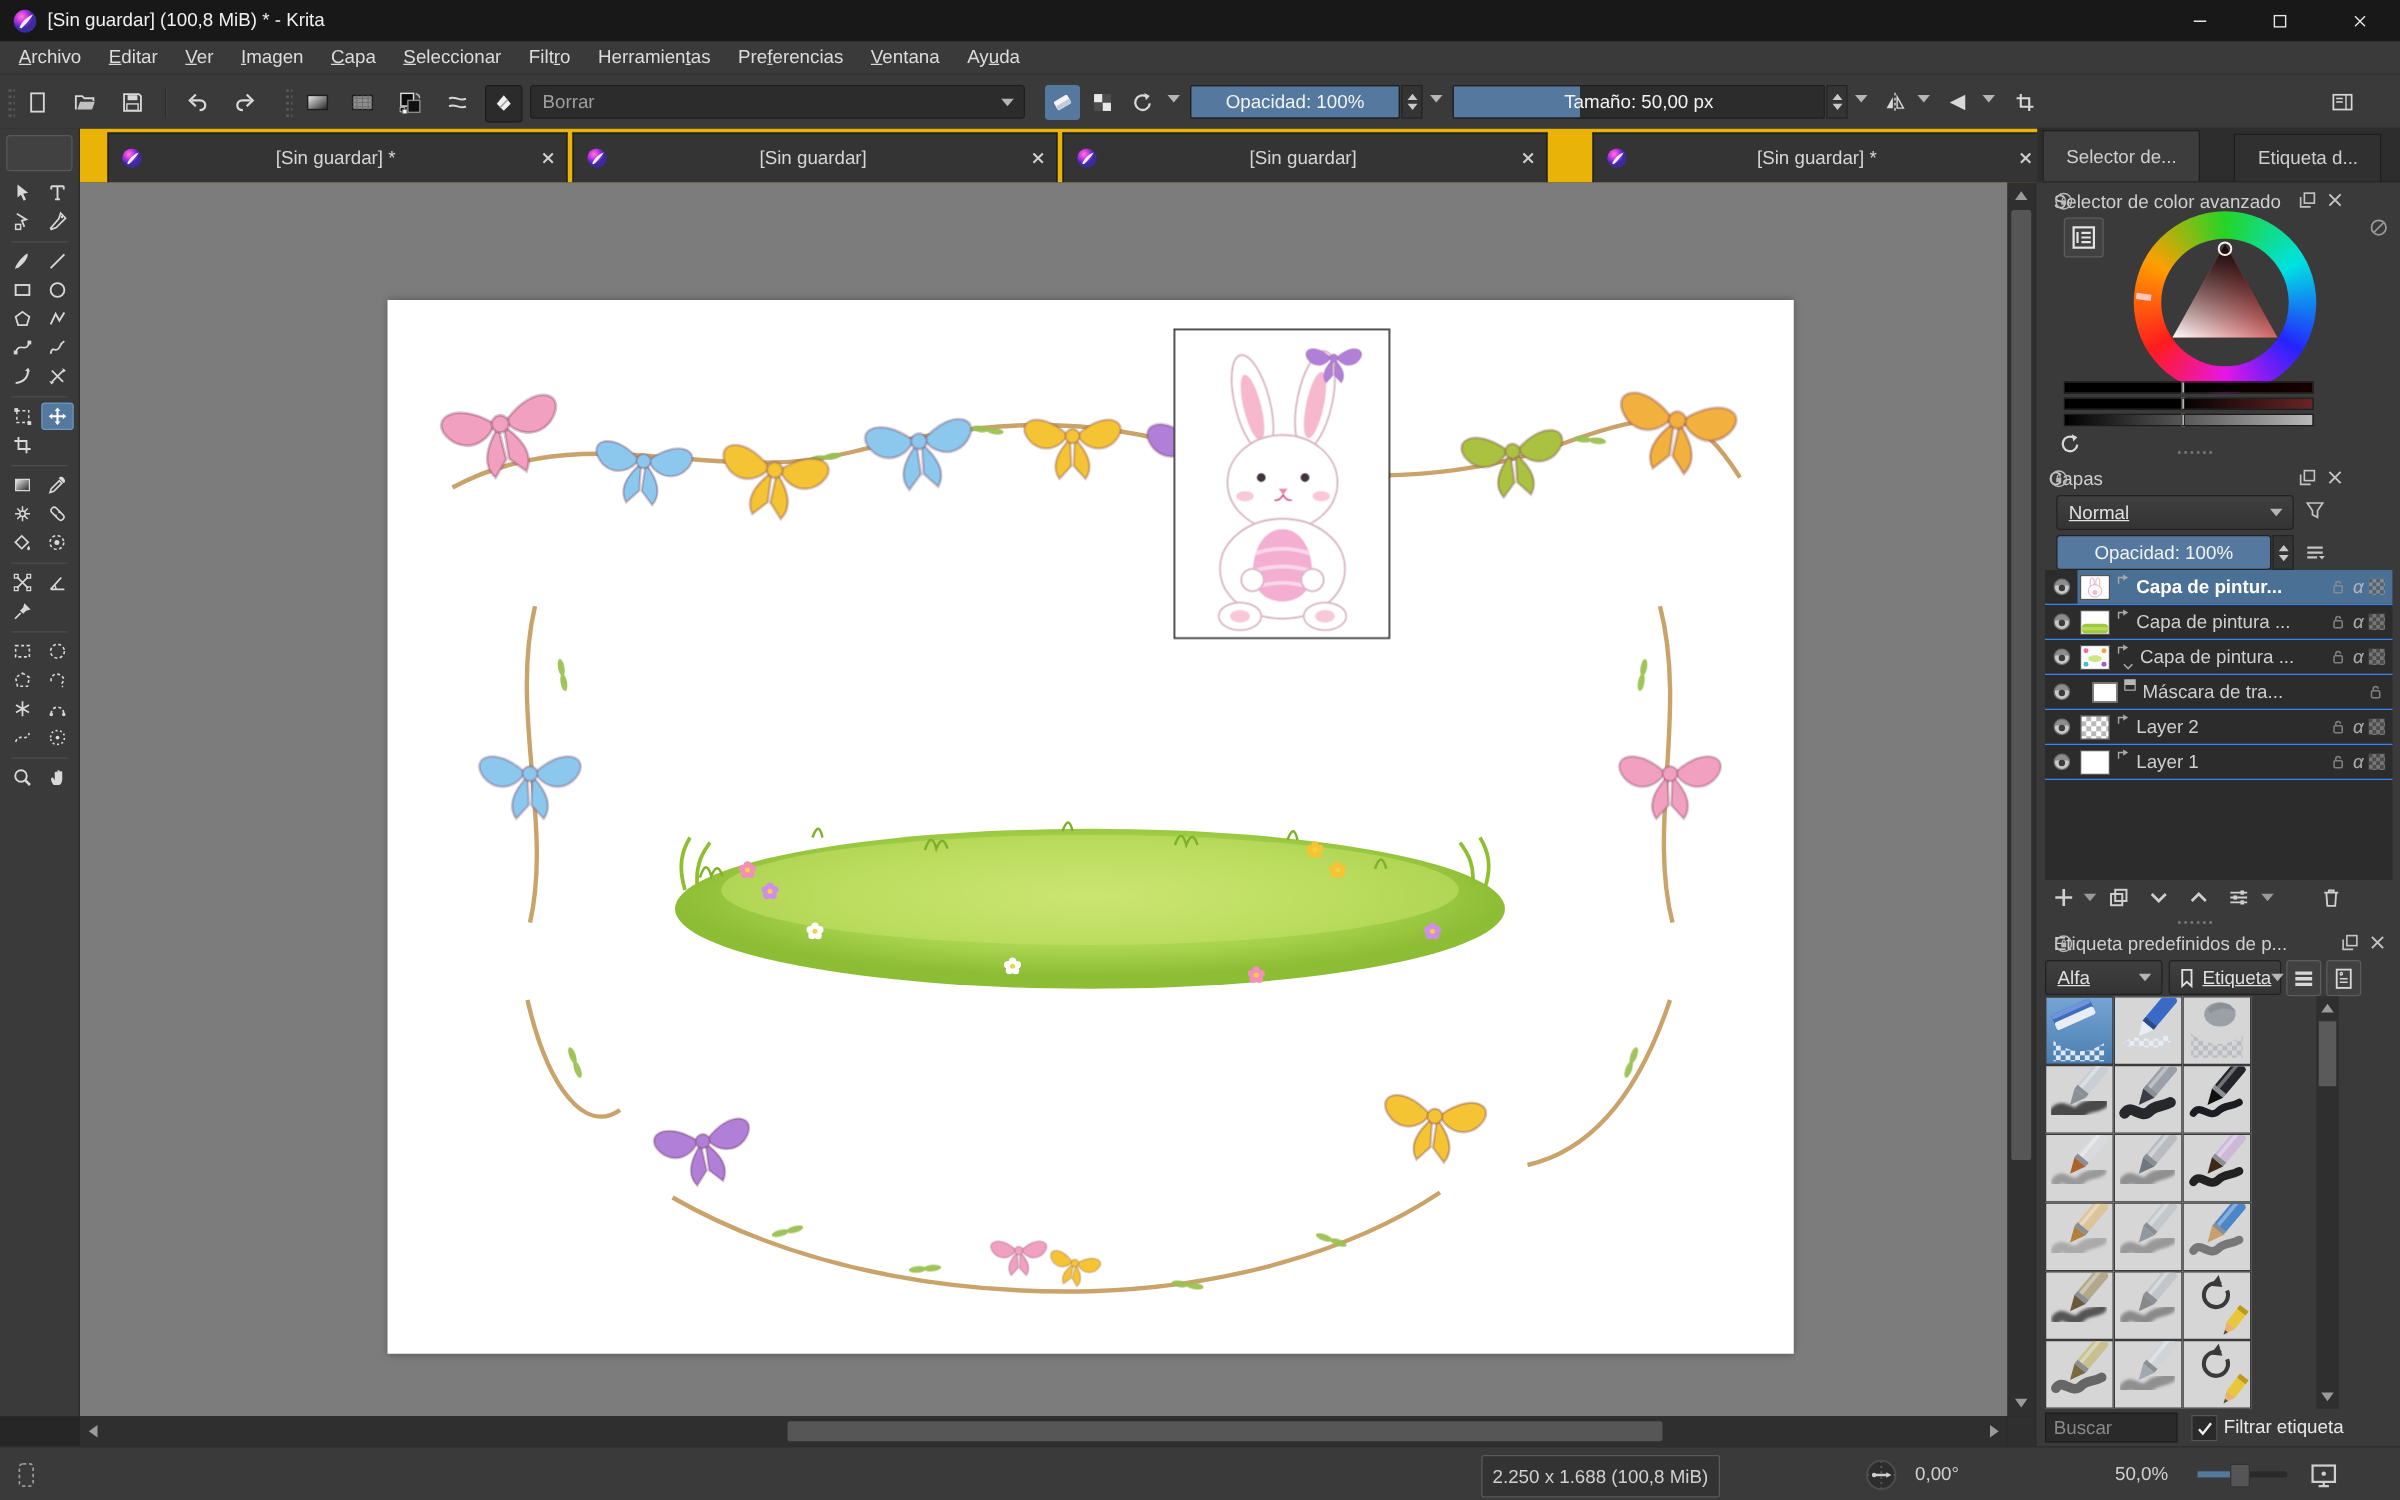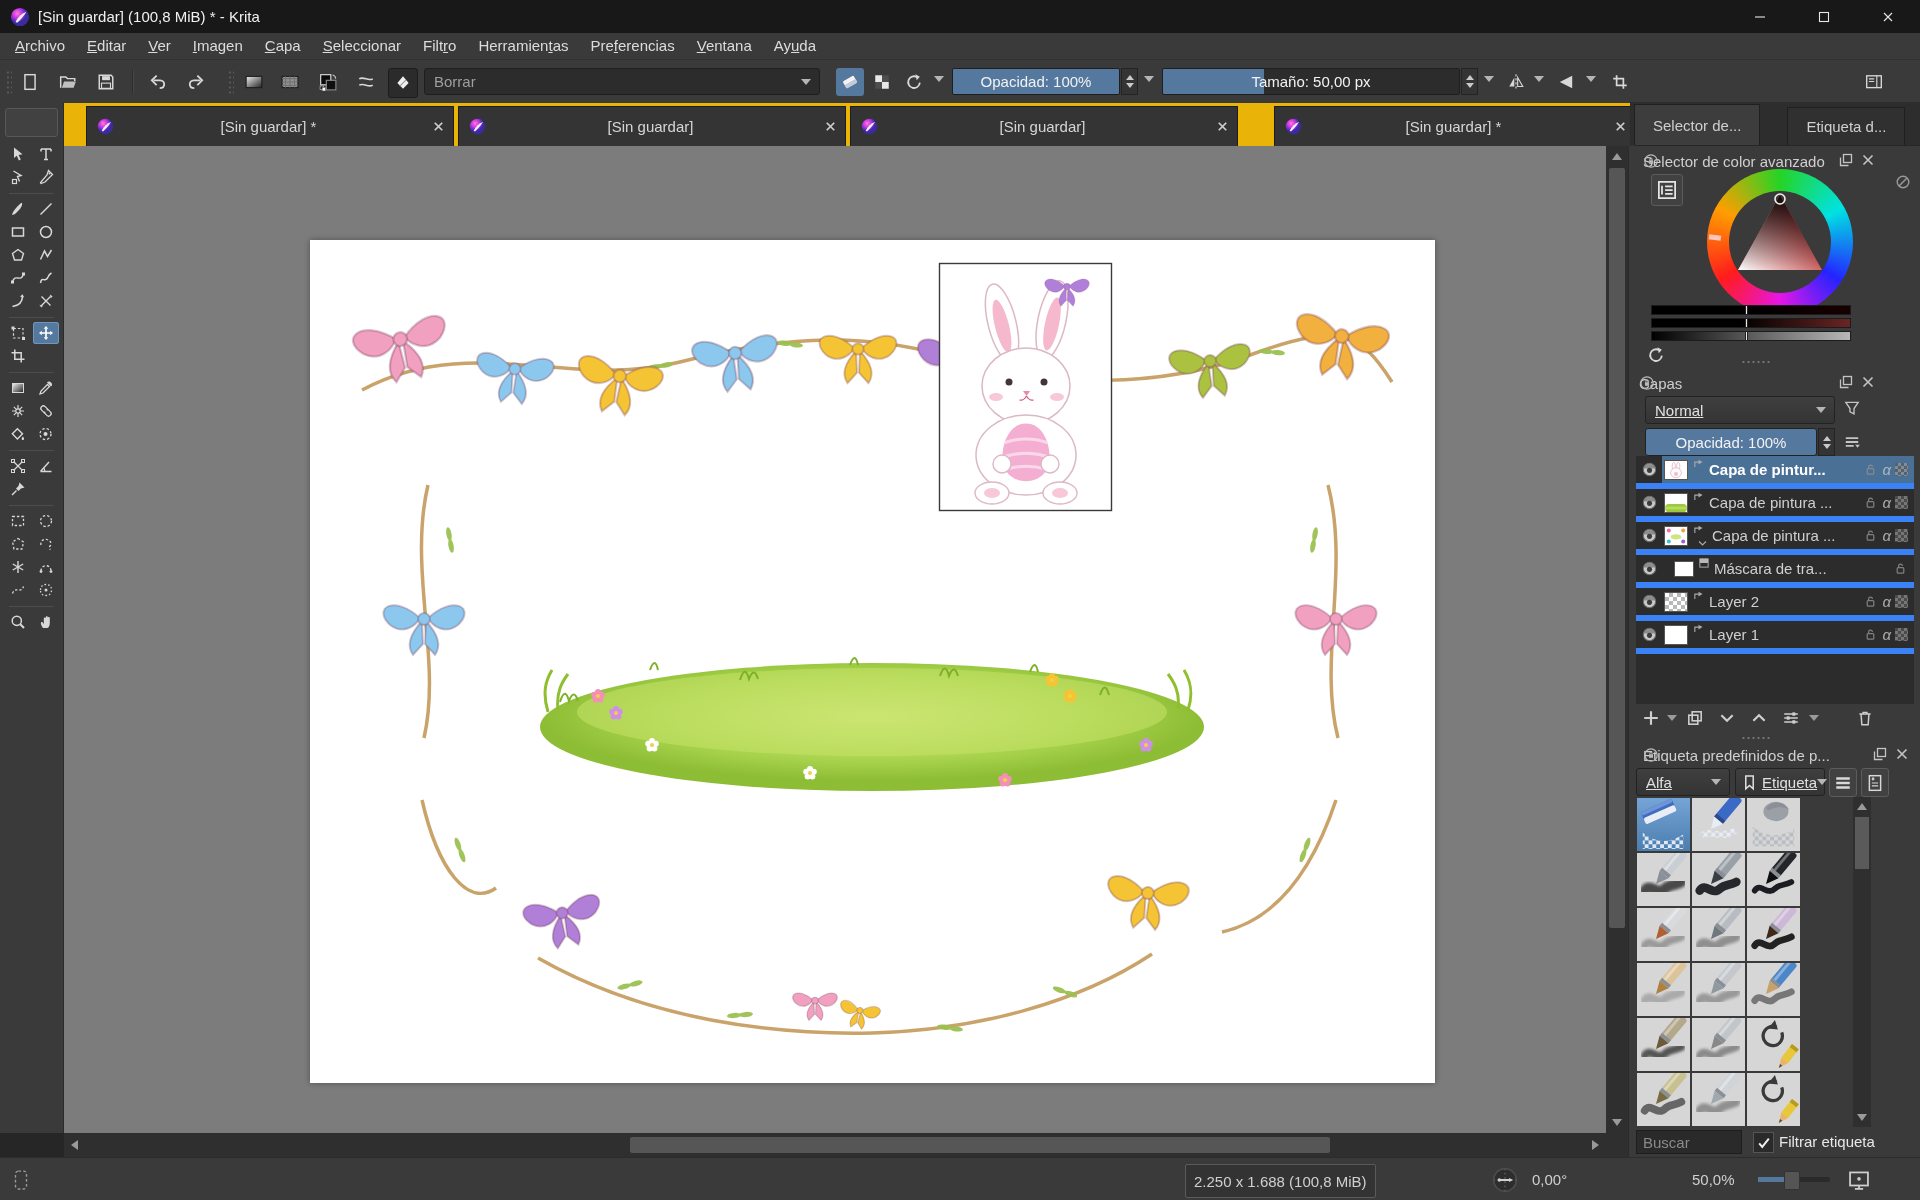--- a/index.html
+++ b/index.html
@@ -67,21 +67,21 @@
     background:conic-gradient(from 0deg,#25d425,#00e2e2 17%,#2424ff 34%,#e616e6 50%,#ff1c1c 66%,#ff9e00 83%,#25d425 100%);}
   .wheel::after{content:"";position:absolute;left:22px;top:22px;width:102px;height:102px;border-radius:50%;background:#3a3a3a;}
   .gbar{position:absolute;left:22px;width:200px;height:10px;border:1px solid #1c1c1c;box-sizing:border-box;}
   .gtick{position:absolute;top:-1px;bottom:-1px;width:3px;background:#e8e8e8;border:1px solid #222;box-sizing:border-box;}
   .dots{position:absolute;width:30px;height:4px;background:radial-gradient(circle,#777 1px,transparent 1.2px) 0 0/5px 4px;}
   .dcombo{position:absolute;height:28px;background:linear-gradient(#3f3f3f,#343434);border:1px solid #222;border-radius:3px;box-sizing:border-box;display:flex;align-items:center;font-size:15px;color:#e0e0e0;}
   .dcombo .cval{flex:1;padding-left:9px;text-decoration:underline;}
   .dcombo .carr{width:0;height:0;border-left:5px solid transparent;border-right:5px solid transparent;border-top:6px solid #b5b5b5;margin-right:8px;}
   .dslider{position:absolute;height:28px;background:#54789e;border:1px solid #222;border-radius:3px;box-sizing:border-box;display:flex;align-items:center;justify-content:center;font-size:15px;color:#f2f2f2;}
   .layerlist{position:absolute;left:7px;top:310px;width:278px;height:248px;background:#2c2c2c;}
-  .lrow{height:27px;display:flex;align-items:center;border-bottom:6px solid #3b82f6;}
+  .lrow{height:27px;display:flex;align-items:center;border-bottom:1px solid #3b82f6;}
   .leye{width:26px;display:flex;justify-content:center;flex:none;}
   .lbody{flex:1;height:27px;display:flex;align-items:center;gap:4px;padding-left:2px;}
   .lbody.sel{background:#4a7096;}
   .lthumb{width:24px;height:20px;flex:none;border:1px solid #555;box-sizing:border-box;background:#fff;overflow:hidden;}
   .lthumb.checker,.thchk{background:repeating-conic-gradient(#b9b9b9 0 25%,#ffffff 0 50%) 0 0/8px 8px;}
   .lname{font-size:15px;color:#cfcfcf;white-space:nowrap;overflow:hidden;flex:1;}
   .lname.b{font-weight:bold;color:#fff;}
   .lsuffix{display:flex;align-items:center;gap:4px;margin-right:6px;opacity:.85;}
   .alpha{font-size:15px;color:#c2c2c2;font-style:italic;}
   .inha{width:13px;height:13px;background:repeating-conic-gradient(#9a9a9a 0 25%,#5a5a5a 0 50%) 0 0/6px 6px;opacity:.8;}

